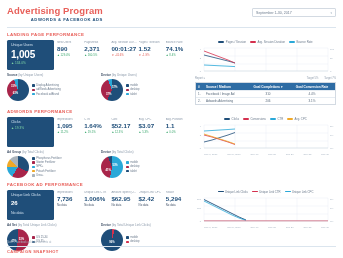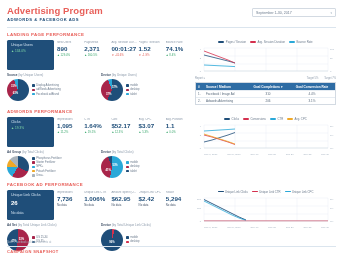--- a/index.html
+++ b/index.html
@@ -7,21 +7,21 @@
     width:343px;height:258px;overflow:hidden;
     background:#ffffff;
     font-family:"Liberation Sans", sans-serif;
     color:#44546a;
     -webkit-font-smoothing:antialiased;
   }
   .page{position:relative;width:343px;height:258px;box-sizing:border-box;padding:6px 7px 0 7px;}
 
   
   .hdr{display:flex;align-items:flex-start;justify-content:space-between;}
-  .hdr-left{line-height:1;}
+  .hdr-left{line-height:1;text-align:right;}
   .title{font-size:9.5px;font-weight:bold;color:#e8605a;letter-spacing:.1px;}
   .subtitle{font-size:4.2px;font-weight:bold;color:#1f4e79;letter-spacing:.5px;margin-top:2.5px;}
   .datepick{
     width:84px;height:9px;border:.6px solid #d3dae2;border-radius:1px;background:#fff;
     display:flex;align-items:center;justify-content:space-between;padding:0 3px;box-sizing:border-box;
     font-size:3.6px;color:#6b7a8c;margin-top:2px;
   }
   .caret{font-size:3px;color:#9fb0c0;}
   .rule{height:.8px;background:#dbe5ee;margin:5px 0 0 0;}
 
@@ -109,20 +109,21 @@
   </div>
   <div class="rule"></div>
 
   <div class="sec-h">LANDING PAGE PERFORMANCE</div>
   <div class="sec">
     <div class="col-left">
 
       <div class="kpirow">
         <div class="bigcard">
           <div class="lbl">Unique Users</div>
+          <div class="val">1,005</div>
           <div class="dlt">▲ 134.0%</div>
         </div>
         <div class="kpis">
           <div class="kpi">
             <div class="k-lbl">New Users</div>
             <div class="k-val">890</div>
             <div class="k-dlt up">▲ 129.4%</div>
           </div>
           <div class="kpi">
             <div class="k-lbl">Pageviews</div>

